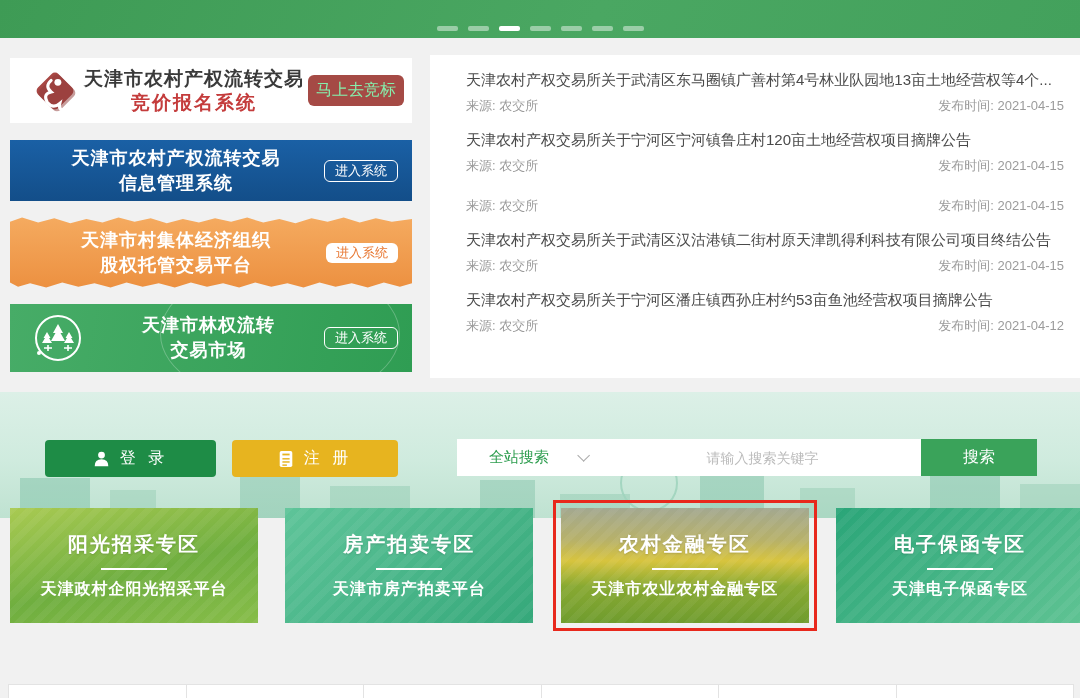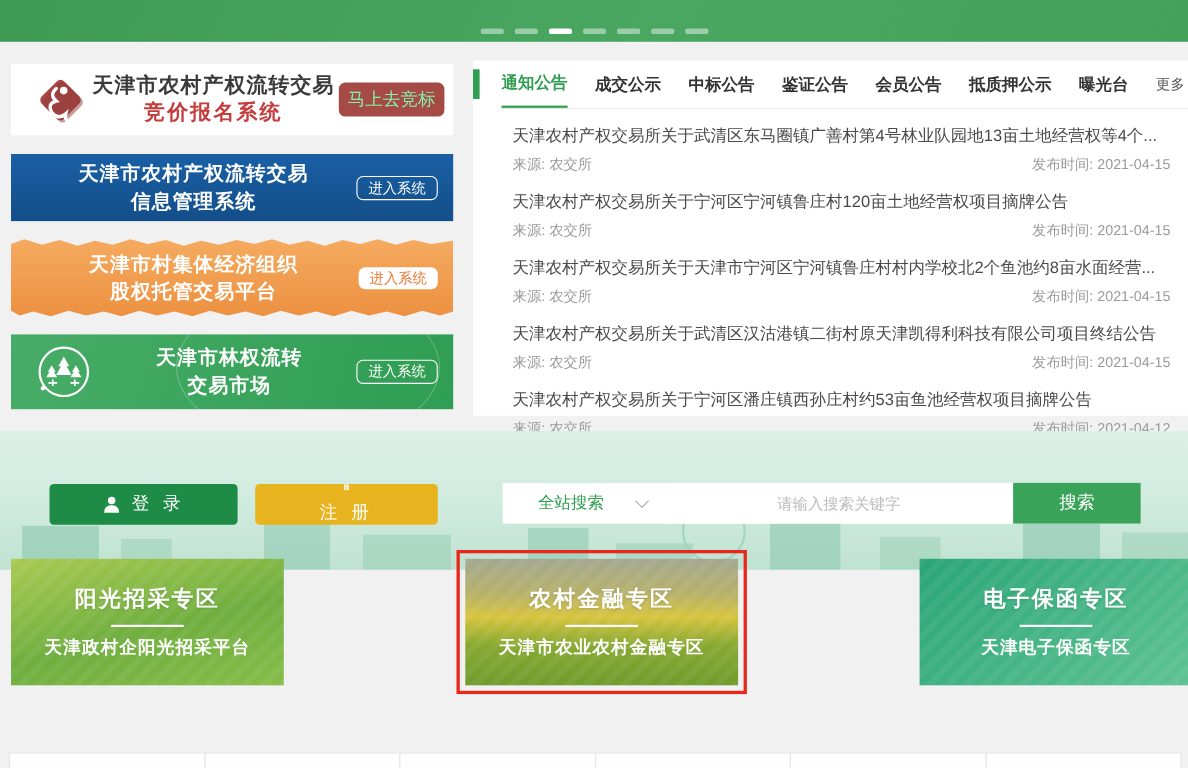--- a/index.html
+++ b/index.html
@@ -88,21 +88,21 @@
       linear-gradient(rgba(150,205,180,.8),rgba(150,205,180,.8)) 800px 28px/55px 60px no-repeat,
       linear-gradient(rgba(132,196,170,.9),rgba(132,196,170,.9)) 930px 8px/70px 60px no-repeat,
       linear-gradient(rgba(150,205,180,.8),rgba(150,205,180,.8)) 1020px 24px/60px 60px no-repeat;
   }
   .hero .wheel { position:absolute; left:620px; top:62px; width:58px; height:58px; border-radius:50%;
                  border:2px solid rgba(160,212,190,.9); }
   .hero-btn { position:absolute; top:440px; height:37px; border:none; border-radius:4px;
               color:#fff; font-size:16px; letter-spacing:4px; cursor:pointer;
               display:flex; align-items:center; justify-content:center; gap:10px; }
   .login-btn { left:45px; width:171px; background:#1e8c46; }
-  .register-btn { left:232px; width:166px; background:#e7b41f;flex-direction:column; }
+  .register-btn { left:232px; width:166px; background:#e7b41f; }
 
   .searchbar { position:absolute; left:457px; top:439px; width:580px; height:37px;
                background:#fff; display:flex; align-items:center; }
   .search-scope { display:flex; align-items:center; gap:28px; padding:0 18px 0 32px;
                   font-size:15px; color:#2f9e50; cursor:pointer; white-space:nowrap; }
   .chev { width:9px; height:9px; border-right:1.5px solid #aaa; border-bottom:1.5px solid #aaa;
           transform:rotate(45deg) translateY(-3px); }
   .search-input { flex:1; border:none; outline:none; font-size:14px; text-align:center; color:#444; height:100%; }
   .search-input::placeholder { color:#bcbcbc; }
   .search-btn { width:116px; height:37px; background:#3aa35a; border:none; color:#fff;
@@ -188,52 +188,37 @@
     <circle cx="7" cy="41" r="2" fill="#fff"></circle>
   </svg>
   <div class="lines">
     <div>天津市林权流转</div>
     <div>交易市场</div>
   </div>
   <button class="enter-btn">进入系统</button>
 </div>
 
 <div class="news-panel">
-  <div class="tabbar">
-    <span class="tab-accent"></span>
-    <span class="tab active">通知公告</span>
-    <span class="tab">成交公示</span>
-    <span class="tab">中标公告</span>
-    <span class="tab">鉴证公告</span>
-    <span class="tab">会员公告</span>
-    <span class="tab">抵质押公示</span>
-    <span class="tab">曝光台</span>
-    <span class="more">
-      <span>更多</span>
-      
-    </span>
-  </div>
 
   <div class="news-list">
     <div class="news-item">
       <div class="news-title">天津农村产权交易所关于武清区东马圈镇广善村第4号林业队园地13亩土地经营权等4个...</div>
       <div class="news-meta">
         <span><span>来源:</span> <span>农交所</span></span>
         <span><span>发布时间:</span> <span>2021-04-15</span></span>
       </div>
     </div>
     <div class="news-item">
       <div class="news-title">天津农村产权交易所关于宁河区宁河镇鲁庄村120亩土地经营权项目摘牌公告</div>
       <div class="news-meta">
         <span><span>来源:</span> <span>农交所</span></span>
         <span><span>发布时间:</span> <span>2021-04-15</span></span>
       </div>
     </div>
     <div class="news-item">
-      <div class="news-title">天津农村产权交易所关于天津市宁河区宁河镇鲁庄村村内学校北2个鱼池约8亩水面经营...</div>
       <div class="news-meta">
         <span><span>来源:</span> <span>农交所</span></span>
         <span><span>发布时间:</span> <span>2021-04-15</span></span>
       </div>
     </div>
     <div class="news-item">
       <div class="news-title">天津农村产权交易所关于武清区汉沽港镇二街村原天津凯得利科技有限公司项目终结公告</div>
       <div class="news-meta">
         <span><span>来源:</span> <span>农交所</span></span>
         <span><span>发布时间:</span> <span>2021-04-15</span></span>
@@ -283,20 +268,27 @@
 </div>
 
 <div class="zones">
   <div class="zone zone-1">
     <div class="zone-inner"></div>
     <div class="zone-stripes"></div>
     <div class="zone-title">阳光招采专区</div>
     <div class="zone-divider"></div>
     <div class="zone-sub">天津政村企阳光招采平台</div>
   </div>
+  <div class="zone zone-2">
+    <div class="zone-inner"></div>
+    <div class="zone-stripes"></div>
+    <div class="zone-title">房产拍卖专区</div>
+    <div class="zone-divider"></div>
+    <div class="zone-sub">天津市房产拍卖平台</div>
+  </div>
   <div class="zone zone-3">
     <div class="red-frame"></div>
     <div class="zone-inner"></div>
     <div class="zone-stripes"></div>
     <div class="zone-title">农村金融专区</div>
     <div class="zone-divider"></div>
     <div class="zone-sub">天津市农业农村金融专区</div>
   </div>
   <div class="zone zone-4">
     <div class="zone-inner"></div>

